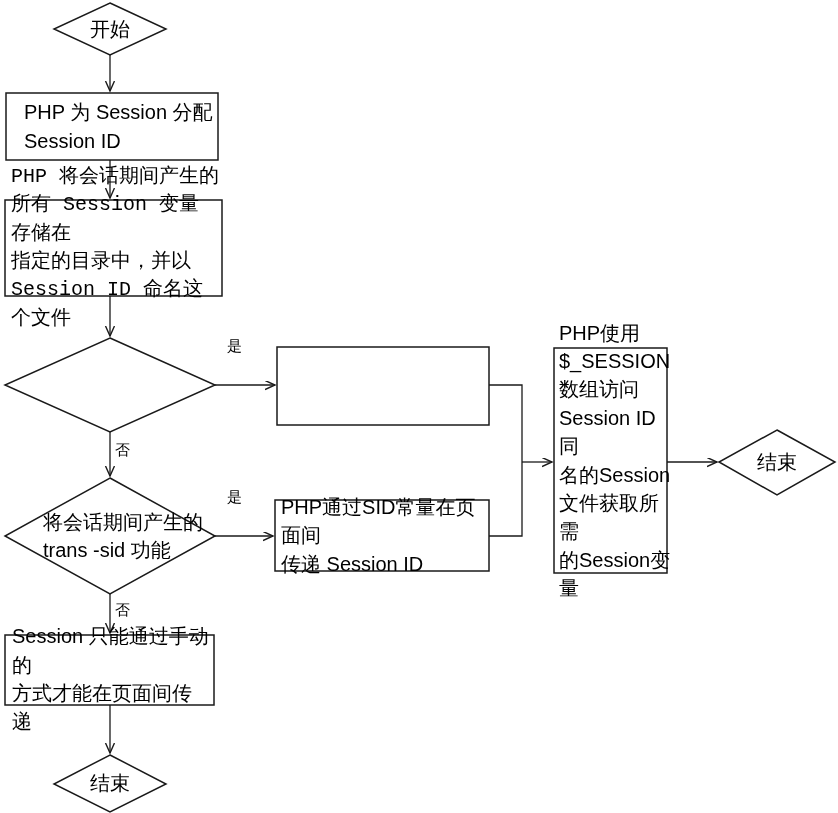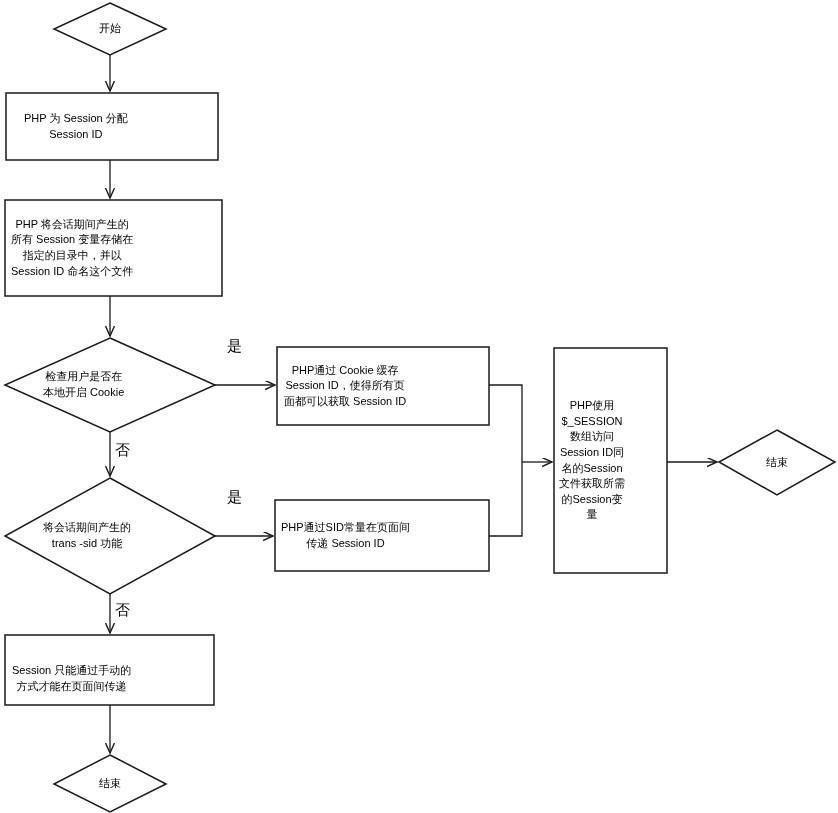--- a/index.html
+++ b/index.html
@@ -24,32 +24,32 @@
     width: 838px;
     height: 813px;
   }
   .node-text {
     position: absolute;
     box-sizing: border-box;
     display: flex;
     flex-direction: column;
     justify-content: center;
     color: #000000;
-    font-size: 11px;
+    font-size: 20px;
     line-height: 1.42;
     white-space: pre-line;
     pointer-events: none;
   }
   .node-text.centered {
     align-items: center;
     text-align: center;
   }
   .node-text.lefted {
     align-items: flex-start;
-    text-align: center;
+    text-align: left;
   }
   .edge-label {
     position: absolute;
     color: #000000;
     font-size: 15px;
     line-height: 1.2;
     white-space: nowrap;
   }
   .hit {
     position: absolute;
@@ -119,34 +119,29 @@
 
       <line x1="110" y1="705" x2="110" y2="753" marker-end="url(#arrowhead)"></line>
     </g>
   </svg>
 
   <div class="node-text centered" style="left:54px; top:3px; width:112px; height:52px;">开始</div>
 
   <div class="node-text lefted" style="left:24px; top:93px; width:190px; height:67px;">PHP 为 Session 分配
 Session ID</div>
 
-  <div class="node-text lefted" style="left:11px; top:200px; width:208px; height:96px;">PHP 将会话期间产生的
+  <div class="node-text lefted" style="left:11px; top:200px; width:208px; height:96px;font-family:Liberation Mono, monospace;">PHP 将会话期间产生的
 所有 Session 变量存储在
 指定的目录中，并以
 Session ID 命名这个文件</div>
 
-  <div class="node-text lefted" style="left:43px; top:355px; width:160px; height:60px;">检查用户是否在
-本地开启 Cookie</div>
 
   <div class="node-text lefted" style="left:43px; top:506px; width:162px; height:60px;">将会话期间产生的
 trans -sid 功能</div>
 
-  <div class="node-text lefted" style="left:284px; top:347px; width:202px; height:78px;">PHP通过 Cookie 缓存
-Session ID，使得所有页
-面都可以获取 Session ID</div>
 
   <div class="node-text lefted" style="left:281px; top:500px; width:206px; height:71px;">PHP通过SID常量在页面间
 传递 Session ID</div>
 
   <div class="node-text lefted" style="left:559px; top:348px; width:106px; height:225px;">PHP使用
 $_SESSION
 数组访问
 Session ID同
 名的Session
 文件获取所需

